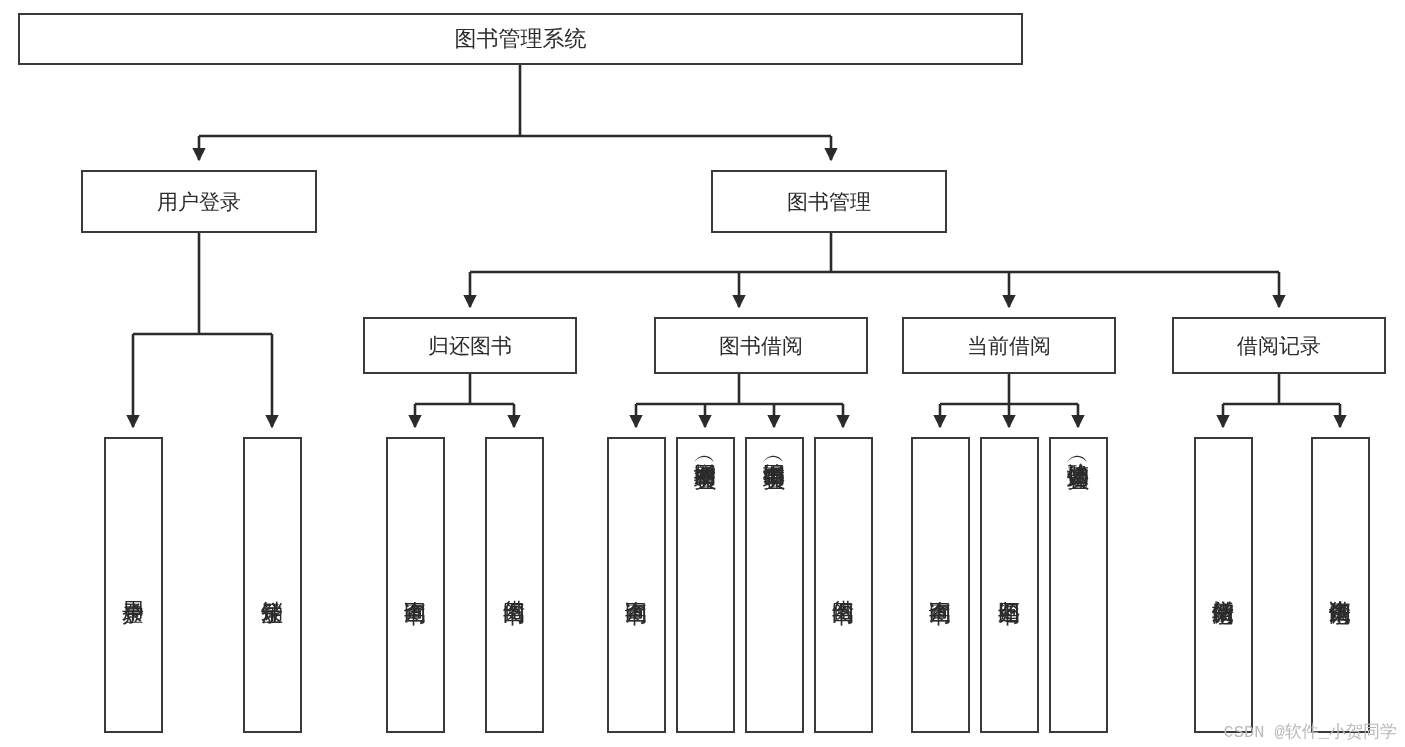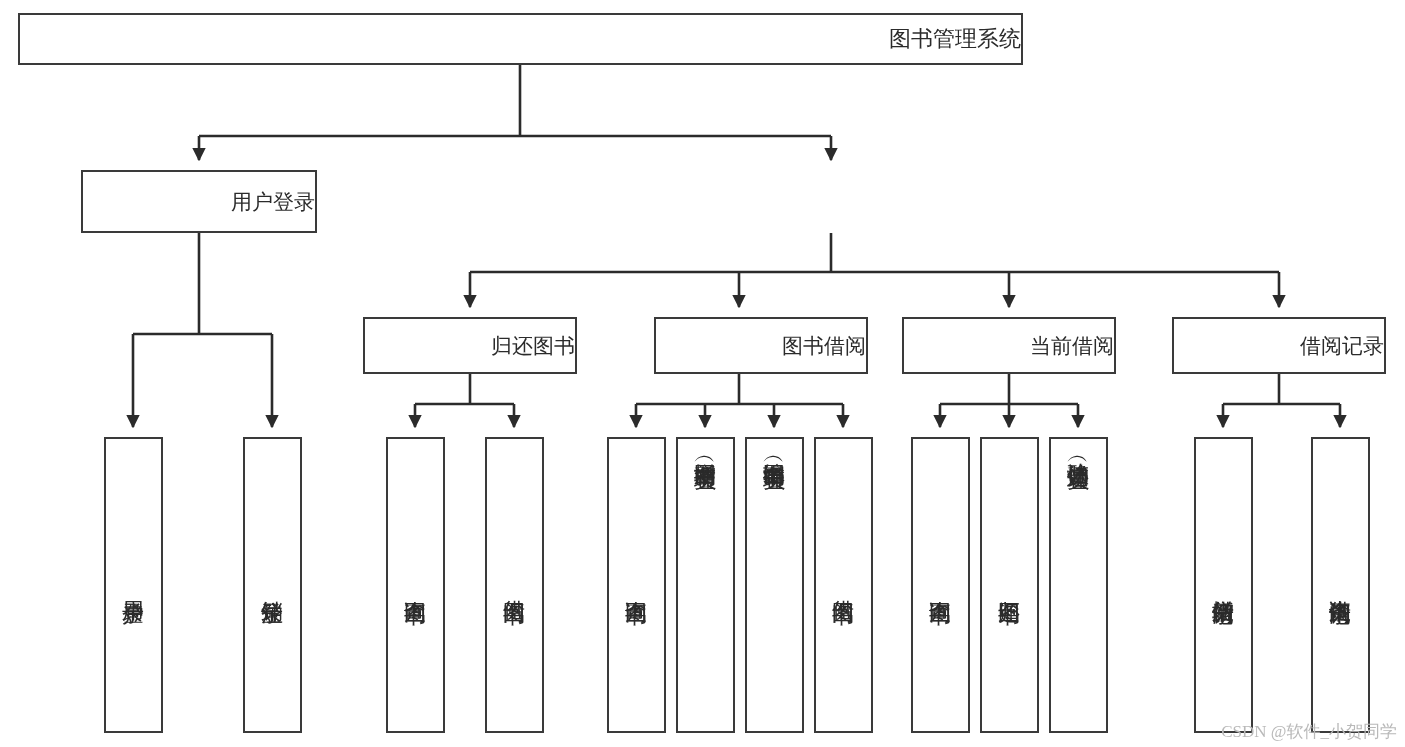--- a/index.html
+++ b/index.html
@@ -14,21 +14,21 @@
   #diagram-root{position:absolute;left:0;top:0;width:1405px;height:747px;}
   svg#edges{position:absolute;left:0;top:0;width:1405px;height:747px;pointer-events:none;}
 
   .node{
     position:absolute;
     box-sizing:border-box;
     background:#ffffff;
     border:2px solid #3a3a3a;
     display:flex;
     align-items:center;
-    justify-content:flex-end;
+    justify-content:center;
     color:#2b2b2b;
     z-index:2;
   }
   .node.root{font-size:22px;}
   .node.lvl2{font-size:21px;}
   .node.lvl3{font-size:21px;}
 
   .node.leaf{
     font-size:22px;
     line-height:1.14;
@@ -46,21 +46,21 @@
   .leaf.center .leaf-text{margin-top:auto;margin-bottom:auto;}
   .node.leaf.center{align-items:center;}
 
   #watermark{
     position:absolute;
     right:8px;bottom:4px;
     font-size:17px;
     color:#b9b9b9;
     z-index:5;
     white-space:nowrap;
-    font-family:Liberation Serif, serif;
+    font-family:Liberation Mono, monospace;
   }
 </style>
 </head>
 <body>
 
 <div id="diagram-root">
 
   <svg id="edges" viewBox="0 0 1405 747" xmlns="http://www.w3.org/2000/svg">
     <defs>
       <marker id="arrow" viewBox="0 0 10 10" refX="9" refY="5" markerWidth="5.2" markerHeight="5.2" orient="auto-start-reverse">
@@ -112,20 +112,23 @@
   </svg>
 
   <div class="node root" style="left:18px;top:13px;width:1005px;height:52px;">
     <span>图书管理系统</span>
   </div>
 
   <div class="node lvl2" style="left:81px;top:170px;width:236px;height:63px;">
     <span>用户登录</span>
   </div>
 
+  <div class="node lvl2" style="left:711px;top:170px;width:236px;height:63px;">
+    <span>图书管理</span>
+  </div>
 
   <div class="node lvl3" style="left:363px;top:317px;width:214px;height:57px;">
     <span>归还图书</span>
   </div>
 
   <div class="node lvl3" style="left:654px;top:317px;width:214px;height:57px;">
     <span>图书借阅</span>
   </div>
 
   <div class="node lvl3" style="left:1172px;top:317px;width:214px;height:57px;">

